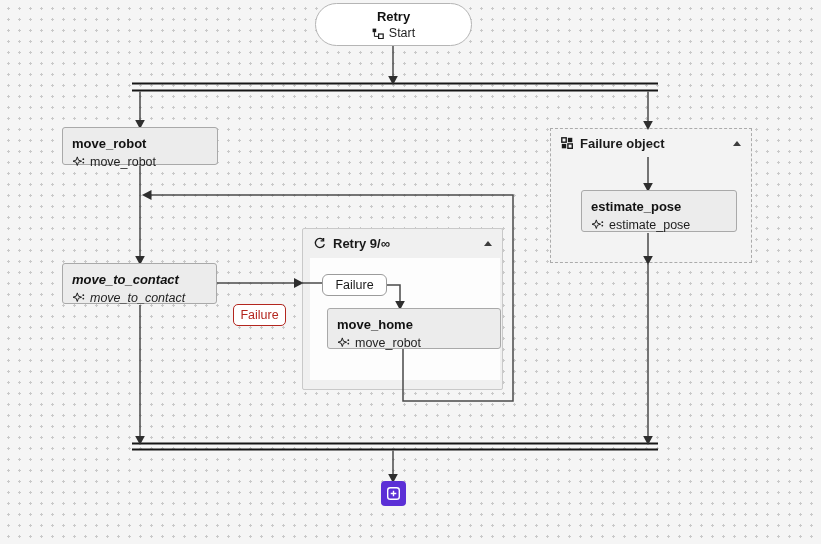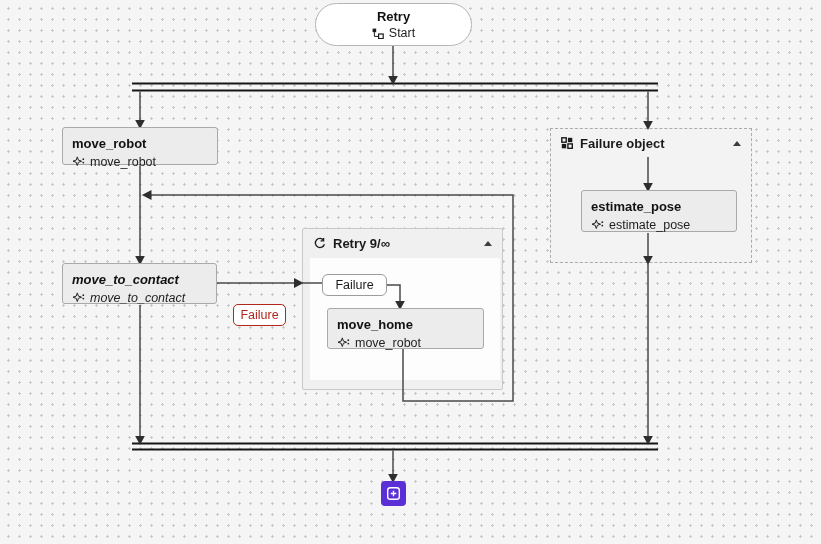--- a/index.html
+++ b/index.html
@@ -19,21 +19,21 @@
   .group-header { display:flex; align-items:center; gap:7px; height:28px; padding:0 10px; font-size:13px; font-weight:bold; color:#1a1a1a; cursor:pointer; }
   .caret-up { margin-left:auto; width:0; height:0; border-left:4px solid transparent; border-right:4px solid transparent; border-bottom:5px solid #3d3d3d; }
   .white-panel { position:absolute; left:310px; top:258px; width:190px; height:122px; background:#fdfdfd; z-index:3; }
 
   .node { position:absolute; z-index:10; background:#ececec; border:1px solid #a9a9a9; border-radius:3px; padding:7px 9px; }
   .node-title { font-size:13px; font-weight:bold; color:#111; line-height:1.35; }
   .node-sub { display:flex; align-items:center; gap:5px; font-size:12.5px; color:#1f1f1f; line-height:1.3; margin-top:1px; }
   .n-move-robot      { left:62px;  top:127px; width:156px; height:38px; }
   .n-move-to-contact { left:62px;  top:263px; width:155px; height:41px;font-style:italic; }
   .n-estimate-pose   { left:581px; top:190px; width:156px; height:42px; }
-  .n-move-home       { left:327px; top:308px; width:157px; height:41px; }
+  .n-move-home       { left:327px; top:308px; width:174px; height:41px; }
 
   .pill { position:absolute; z-index:10; left:315px; top:3px; width:157px; height:43px; background:#ffffff;
           border:1px solid #b5b5b5; border-radius:22px; text-align:center; padding-top:5px; }
   .pill-title { font-size:13px; font-weight:bold; color:#111; }
   .pill-sub { display:flex; align-items:center; justify-content:center; gap:5px; font-size:12.5px; color:#1f1f1f; margin-top:2px; }
 
   .failure-label { position:absolute; z-index:10; left:233px; top:272px; width:53px; height:22px;
                    background:#ffffff; border:1px solid #b3261e; border-radius:5px; color:#b3261e;
                    font-size:12.5px; display:flex; align-items:center; justify-content:center; cursor:pointer;margin-top:32px; }
 

